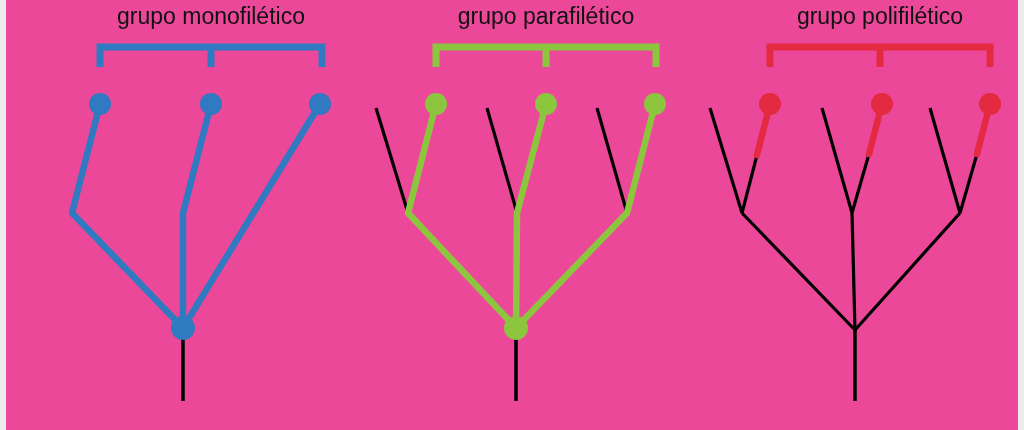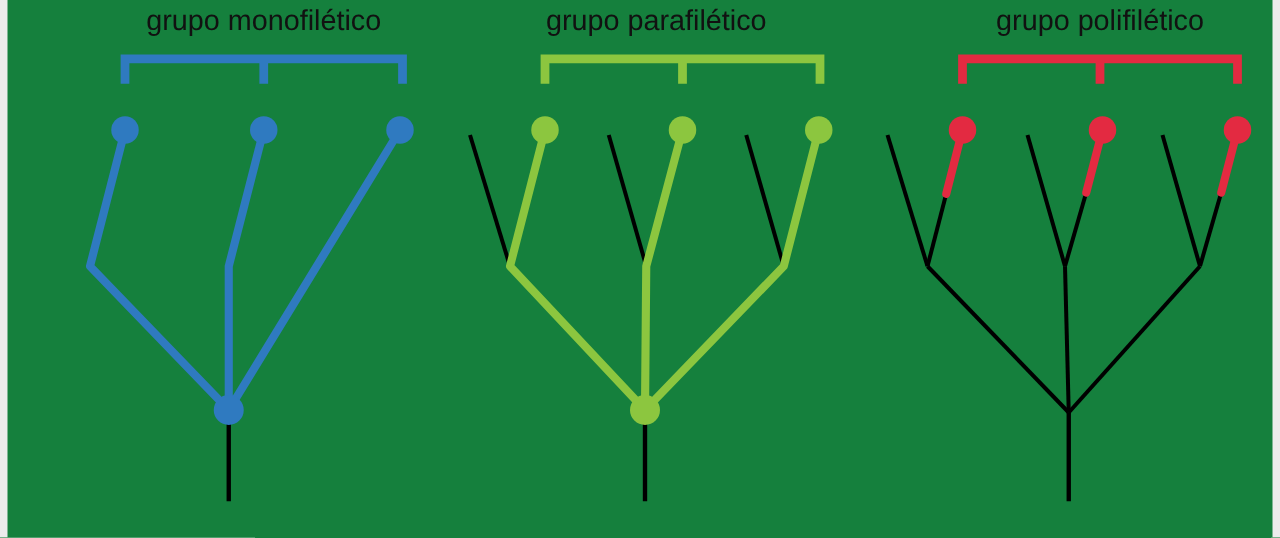--- a/index.html
+++ b/index.html
@@ -27,21 +27,21 @@
     position: absolute;
     top: 2px;
     width: 300px;
     text-align: center;
     font-size: 23px;
     line-height: 28px;
     color: #111111;
     white-space: nowrap;
   }
   #title-0 { left: 61px; }
-  #title-1 { left: 375px; }
+  #title-1 { left: 396px; }
   #title-2 { left: 730px; }
   svg.trees { position: absolute; left: 0; top: 0; }
   .tree .bracket {
     fill: none;
     stroke: var(--accent);
     stroke-width: 7;
     stroke-linejoin: miter;
     stroke-linecap: butt;
   }
   .tree .branch {
@@ -61,21 +61,21 @@
     fill: none;
     stroke: var(--line, #000);
     stroke-width: 3.5;
   }
   .tree .tip { fill: var(--accent); }
   .tree .root-dot { fill: var(--accent); }
 </style>
 </head>
 <body>
 
-<div class="canvas" style="background: #15803d;">
+<div class="canvas" style="background: #ec4899;">
 
   <div class="edge-strip left" style="background: rgb(236, 236, 236);"></div>
   <div class="edge-strip right" style="background: rgb(236, 236, 236);"></div>
 
   <div class="tree-title" id="title-0">grupo monofilético</div>
   <div class="tree-title" id="title-1">grupo parafilético</div>
   <div class="tree-title" id="title-2">grupo polifilético</div>
 
   <svg class="trees" width="1024" height="430" viewBox="0 0 1024 430">
 

